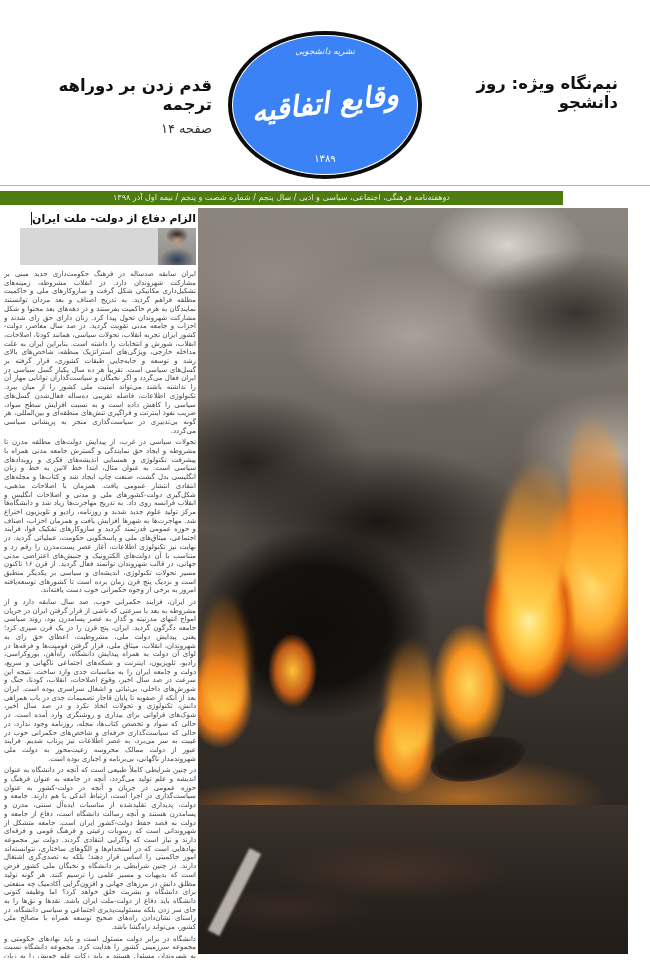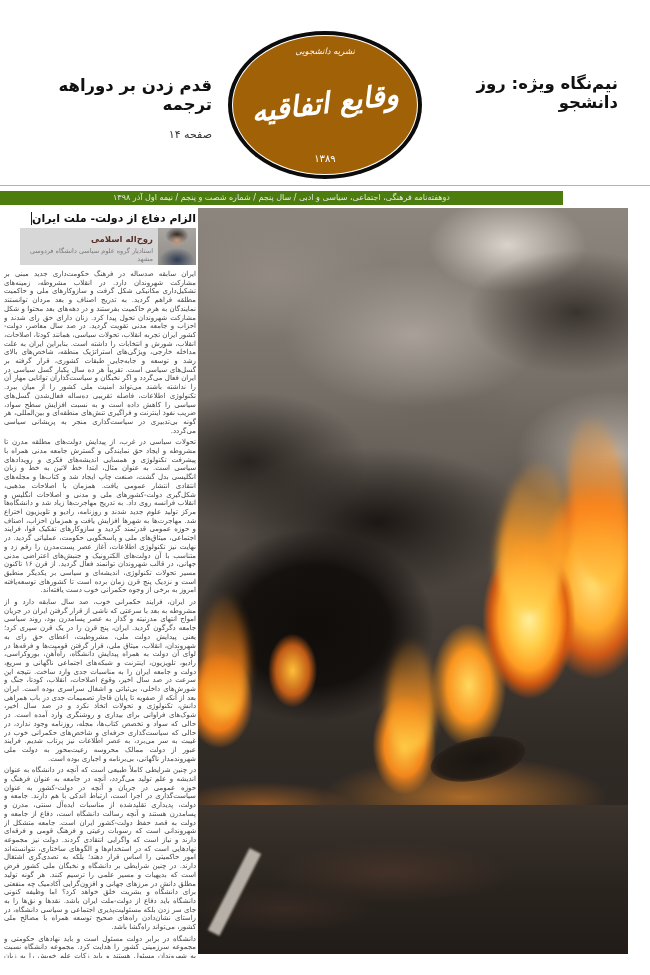--- a/index.html
+++ b/index.html
@@ -8,29 +8,29 @@
     position:relative; width:650px; height:975px; margin:0 auto;
     background:#ffffff; overflow:hidden;
     font-family:"DejaVu Sans", sans-serif;
   }
 
   
   .teaser { position:absolute; text-align:right; direction:rtl; }
   .teaser-right { top:74px; right:32px; width:200px; }
   .teaser-left  { top:76px; left:12px;  width:200px; }
   .teaser .t-title { font-size:16.5px; font-weight:bold; color:#111; letter-spacing:-0.2px; }
-  .teaser .t-page  { font-size:11px; color:#333; margin-top:14px; }
+  .teaser .t-page  { font-size:13px; color:#333; margin-top:7px; }
 
   .nameplate {
     position:absolute; left:228px; top:31px; width:194px; height:148px;
     background:#0c0c0c; border-radius:50%;
   }
   .nameplate-inner {
     position:absolute; left:4px; top:4px; right:4px; bottom:4px;
-    border:1.5px solid #ffffff; border-radius:50%; background:#a16207;
+    border:1.5px solid #ffffff; border-radius:50%; background:#3b82f6;
     display:flex; flex-direction:column; align-items:center; justify-content:space-between;
     padding:10px 0 10px 0;
   }
   .np-top { color:#fff; font-size:8.5px; direction:rtl; opacity:.95; font-style:italic; }
   .np-title {
     color:#fff; font-size:29px; font-weight:bold; direction:rtl; white-space:nowrap;
     font-style:italic; transform:rotate(-7deg); margin-top:-4px;
   }
   .np-year { color:#fff; font-size:10px; }
 
@@ -160,24 +160,20 @@
   <div class="top-rule"></div>
   <div class="info-bar">دوهفته‌نامه فرهنگی، اجتماعی، سیاسی و ادبی / سال پنجم / شماره شصت و پنجم / نیمه اول آذر ۱۳۹۸</div>
 
   <div class="article-title">
     <span class="vbar"></span>
     <span class="tt">الزام دفاع از دولت- ملت ایران</span>
   </div>
 
   <div class="author-box">
     <div class="author-photo"></div>
-    <div class="author-meta">
-      <div class="author-name">روح‌اله اسلامی</div>
-      <div class="author-affil">استادیار گروه علوم سیاسی دانشگاه فردوسی مشهد</div>
-    </div>
   </div>
 
   <div class="article-body">
     <p>ایران سابقه صدساله در فرهنگ حکومت‌داری جدید مبنی بر مشارکت شهروندان دارد. در انقلاب مشروطه، زمینه‌های تشکیل‌داری مکانیکی شکل گرفت و سازوکارهای ملی و حاکمیت مطلقه فراهم گردید. به تدریج اصناف و بعد مردان توانستند نمایندگان به هرم حاکمیت بفرستند و در دهه‌های بعد محتوا و شکل مشارکت شهروندان تحول پیدا کرد. زنان دارای حق رای شدند و احزاب و جامعه مدنی تقویت گردید. در صد سال معاصر، دولت-کشور ایران تجربه انقلاب، تحولات سیاسی، همانند کودتا، اصلاحات، انقلاب، شورش و انتخابات را داشته است. بنابراین ایران به علت مداخله خارجی، ویژگی‌های استراتژیک منطقه، شاخص‌های بالای رشد و توسعه و جابه‌جایی طبقات کشوری، قرار گرفته بر گسل‌های سیاسی است. تقریباً هر ده سال یکبار گسل سیاسی در ایران فعال می‌گردد و اگر نخبگان و سیاست‌گذاران توانایی مهار آن را نداشته باشند می‌تواند امنیت ملی کشور را از میان ببرد. تکنولوژی اطلاعات، فاصله تقریبی ده‌ساله فعال‌شدن گسل‌های سیاسی را کاهش داده است و به نسبت افزایش سطح سواد، ضریب نفوذ اینترنت و فراگیری تنش‌های منطقه‌ای و بین‌المللی، هر گونه بی‌تدبیری در سیاست‌گذاری منجر به پریشانی سیاسی می‌گردد.</p>
     <p>تحولات سیاسی در غرب، از پیدایش دولت‌های مطلقه مدرن تا مشروطه و ایجاد حق نمایندگی و گسترش جامعه مدنی همراه با پیشرفت تکنولوژی و همسایی اندیشه‌های فکری و رویدادهای سیاسی است. به عنوان مثال، ابتدا خط لاتین به خط و زبان انگلیسی بدل گشت، صنعت چاپ ایجاد شد و کتاب‌ها و مجله‌های انتقادی انتشار عمومی یافت. همزمان با اصلاحات مذهبی، شکل‌گیری دولت-کشورهای ملی و مدنی و اصلاحات انگلیس و انقلاب فرانسه روی داد. به تدریج مهاجرت‌ها زیاد شد و دانشگاه‌ها مرکز تولید علوم جدید شدند و روزنامه، رادیو و تلویزیون اختراع شد. مهاجرت‌ها به شهرها افزایش یافت و همزمان احزاب، اصناف و حوزه عمومی قدرتمند گردید و سازوکارهای تفکیک قوا، فرایند اجتماعی، میثاق‌های ملی و پاسخگویی حکومت، عملیاتی گردید. در نهایت نیز تکنولوژی اطلاعات، آغاز عصر پست‌مدرن را رقم زد و متناسب با آن دولت‌های الکترونیک و جنبش‌های اعتراضی مدنی جهانی، در قالب شهروندان توانمند فعال گردید. از قرن ۱۶ تاکنون مسیر تحولات تکنولوژی، اندیشه‌ای و سیاسی بر یکدیگر منطبق است و نزدیک پنج قرن زمان برده است تا کشورهای توسعه‌یافته امروز به برخی از وجوه حکمرانی خوب دست یافته‌اند.</p>
     <p>در ایران، فرایند حکمرانی خوب، صد سال سابقه دارد و از مشروطه به بعد با سرعتی که ناشی از قرار گرفتن ایران در جریان امواج انتهای مدرنیته و گذار به عصر پسامدرن بود، روند سیاسی جامعه دگرگون گردید. ایران، پنج قرن را در یک قرن سپری کرد؛ یعنی پیدایش دولت ملی، مشروطیت، اعطای حق رای به شهروندان، انقلاب، میثاق ملی، قرار گرفتن قومیت‌ها و فرقه‌ها در لوای آن دولت به همراه پیدایش دانشگاه، راه‌آهن، بوروکراسی، رادیو، تلویزیون، اینترنت و شبکه‌های اجتماعی ناگهانی و سریع، دولت و جامعه ایران را به مناسبات جدی وارد ساخت. نتیجه این سرعت در صد سال اخیر، وقوع اصلاحات، انقلاب، کودتا، جنگ و شورش‌های داخلی، بی‌ثباتی و اشغال سراسری بوده است. ایران بعد از آنکه از صفویه تا پایان قاجار تصمیمات جدی در باب همراهی دانش، تکنولوژی و تحولات اتخاذ نکرد و در صد سال اخیر، شوک‌های فراوانی برای بیداری و روشنگری وارد آمده است. در حالی که سواد و تخصص کتاب‌ها، مجله، روزنامه وجود ندارد، در حالی که سیاست‌گذاری حرفه‌ای و شاخص‌های حکمرانی خوب در غیبت به سر می‌برد، به عصر اطلاعات نیز پرتاب شدیم. فرایند عبور از دولت ممالک محروسه رعیت‌محور به دولت ملی شهروندمدار ناگهانی، بی‌برنامه و اجباری بوده است.</p>
     <p>در چنین شرایطی کاملاً طبیعی است که آنچه در دانشگاه به عنوان اندیشه و علم تولید می‌گردد، آنچه در جامعه به عنوان فرهنگ و حوزه عمومی در جریان و آنچه در دولت-کشور به عنوان سیاست‌گذاری در اجرا است، ارتباط اندکی با هم دارند. جامعه و دولت، پدیداری تقلیدشده از مناسبات ایده‌آل سنتی، مدرن و پسامدرن هستند و آنچه رسالت دانشگاه است، دفاع از جامعه و دولت به قصد حفظ دولت-کشور ایران است. جامعه متشکل از شهروندانی است که رسوبات رعیتی و فرهنگ قومی و فرقه‌ای دارند و نیاز است که واگرایی انتقادی گردند. دولت نیز مجموعه نهادهایی است که در استخدام‌ها و الگوهای ساختاری، نتوانسته‌اند امور حاکمیتی را اساس قرار دهند؛ بلکه به تصدی‌گری اشتغال دارند. در چنین شرایطی بر دانشگاه و نخبگان ملی کشور فرض است که بدیهیات و مسیر علمی را ترسیم کنند. هر گونه تولید مطلق دانش در مرزهای جهانی و افزون‌گرایی آکادمیک چه منفعتی برای دانشگاه و بشریت خلق خواهد کرد؟ اما وظیفه کنونی دانشگاه باید دفاع از دولت-ملت ایران باشد. نقدها و نق‌ها را به جای سر زدن بلکه مسئولیت‌پذیری اجتماعی و سیاسی دانشگاه، در راستای نشان‌دادن راه‌های صحیح توسعه همراه با مصالح ملی کشور، می‌تواند راه‌گشا باشد.</p>
     <p>دانشگاه در برابر دولت مسئول است و باید نهادهای حکومتی و مجموعه سرزمینی کشور را هدایت کرد. مجموعه دانشگاه نسبت به شهروندان مسئول هستند و باید زکات علم خویش را به زبان ساده عرضه کنند. انزواگرایی، نفی‌کردن همه اصول، فردگرایی آکادمیک در شرایط فعلی بحران‌زا است و باید از دولت-ملت ایران به نام و ننگ دفاع کرد.</p>
   </div>
 

